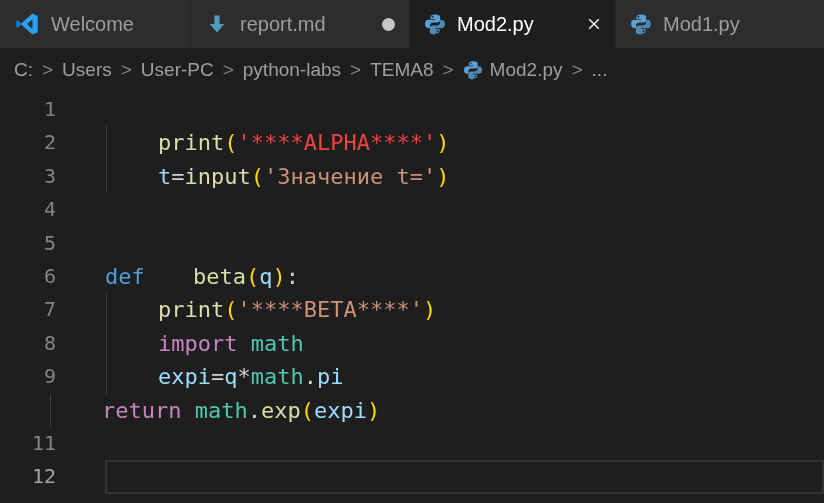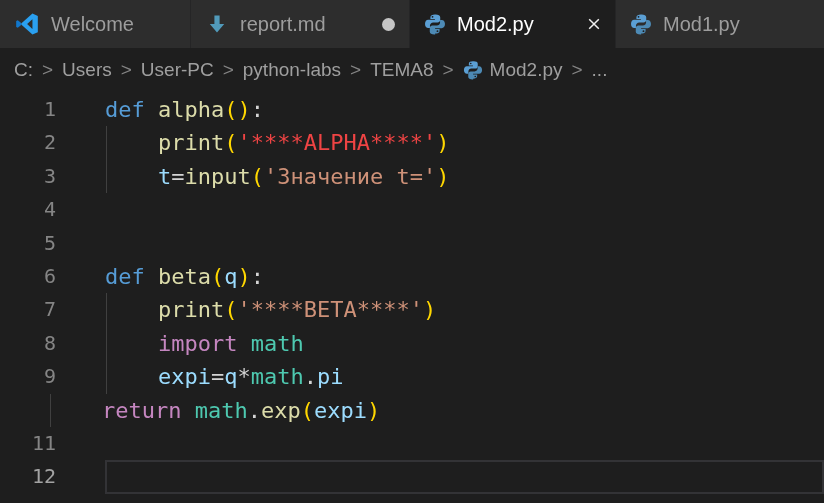--- a/index.html
+++ b/index.html
@@ -142,40 +142,39 @@
         </svg>
     </span>
     <span class="crumb">Mod2.py</span>
     <span class="crumb-sep">&gt;</span>
     <span class="crumb">...</span>
   </div>
 
   <div class="editor" id="code-lines">
       <div class="line">
         <div class="gutter">1</div>
-        <div class="content"><span style="color: rgb(86, 156, 214);">def</span><span style="color: rgb(212, 212, 212);"> </span><span style="color: rgb(220, 220, 170);">alpha</span><span style="color: rgb(255, 215, 0);">(</span><span style="color: rgb(255, 215, 0);">)</span><span style="color: rgb(212, 212, 212);">:</span></div>
       </div>
       <div class="line">
         <div class="gutter">2</div>
         <div class="content"><span class="iguide"></span><span style="color: rgb(212, 212, 212);">    </span><span style="color: rgb(220, 220, 170);">print</span><span style="color: rgb(255, 215, 0);">(</span><span style="color: #ef4444;">'****ALPHA****'</span><span style="color: rgb(255, 215, 0);">)</span></div>
       </div>
       <div class="line">
         <div class="gutter">3</div>
         <div class="content"><span class="iguide"></span><span style="color: rgb(212, 212, 212);">    </span><span style="color: rgb(156, 220, 254);">t</span><span style="color: rgb(212, 212, 212);">=</span><span style="color: rgb(220, 220, 170);">input</span><span style="color: rgb(255, 215, 0);">(</span><span style="color: rgb(206, 145, 120);">'Значение t='</span><span style="color: rgb(255, 215, 0);">)</span></div>
       </div>
       <div class="line">
         <div class="gutter">4</div>
       </div>
       <div class="line">
         <div class="gutter">5</div>
         <div class="content"></div>
       </div>
       <div class="line">
         <div class="gutter">6</div>
-        <div class="content"><span style="color: rgb(86, 156, 214);">def</span><span style="color: rgb(212, 212, 212);"> </span><span style="color: rgb(220, 220, 170);">beta</span><span style="color: rgb(255, 215, 0);">(</span><span style="color: rgb(156, 220, 254);">q</span><span style="color: rgb(255, 215, 0);">)</span><span style="color: rgb(212, 212, 212);">:</span></div>
+        <div class="content"><span style="color: rgb(86, 156, 214);">def</span><span style="color: rgb(212, 212, 212);"> </span><span style="color: rgb(220, 220, 170); margin-left: 35px;">beta</span><span style="color: rgb(255, 215, 0);">(</span><span style="color: rgb(156, 220, 254);">q</span><span style="color: rgb(255, 215, 0);">)</span><span style="color: rgb(212, 212, 212);">:</span></div>
       </div>
       <div class="line">
         <div class="gutter">7</div>
         <div class="content"><span class="iguide"></span><span style="color: rgb(212, 212, 212);">    </span><span style="color: rgb(220, 220, 170);">print</span><span style="color: rgb(255, 215, 0);">(</span><span style="color: rgb(206, 145, 120);">'****BETA****'</span><span style="color: rgb(255, 215, 0);">)</span></div>
       </div>
       <div class="line">
         <div class="gutter">8</div>
         <div class="content"><span class="iguide"></span><span style="color: rgb(212, 212, 212);">    </span><span style="color: rgb(197, 134, 192);">import</span><span style="color: rgb(212, 212, 212);"> </span><span style="color: rgb(78, 201, 176);">math</span></div>
       </div>
       <div class="line">

